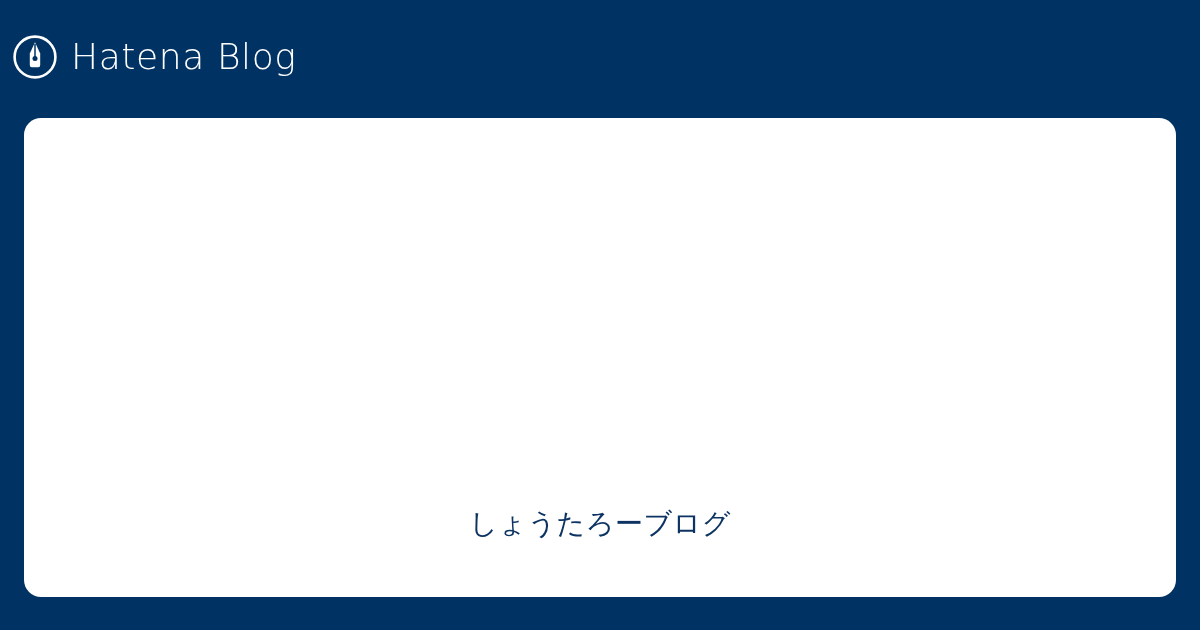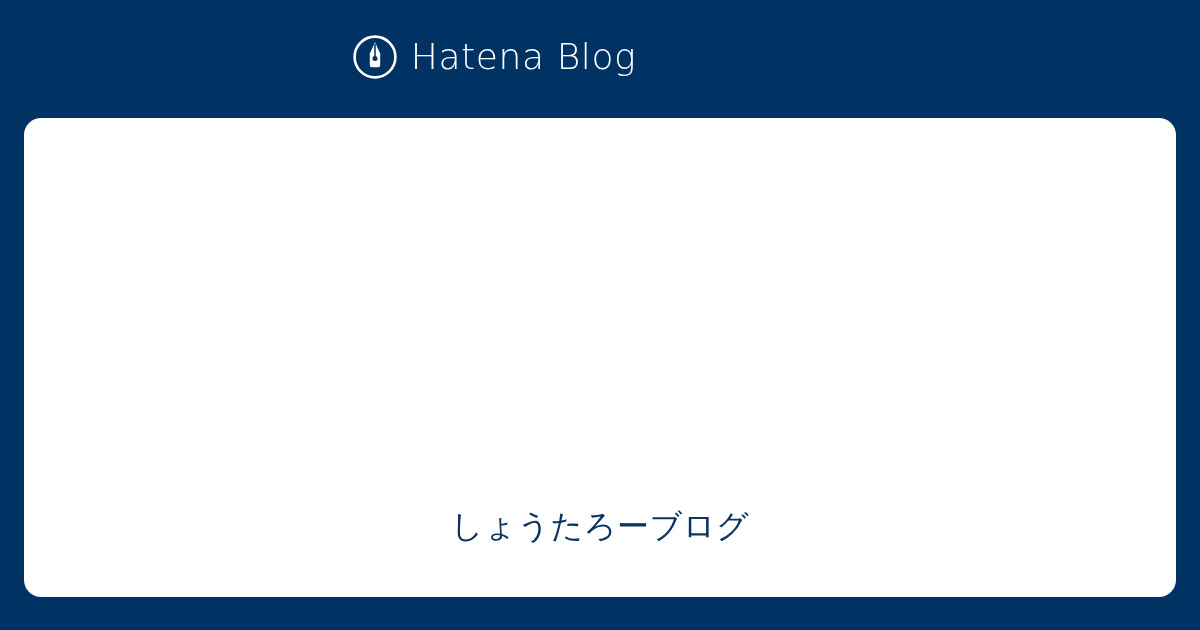--- a/index.html
+++ b/index.html
@@ -19,26 +19,26 @@
     width: 1200px;
     height: 630px;
     background: #003263;
     box-sizing: border-box;
   }
 
   
   .service-header {
     position: absolute;
     top: 0;
-    left: 4px;
+    left: 12px;
     width: 980px;
     height: 118px;
     display: flex;
     align-items: center;
-    justify-content: center;
+    justify-content: flex-start;
   }
   .logo-lockup {
     display: flex;
     align-items: center;
     gap: 13px;
     transform: translateY(-2px);
   }
   .logo-mark {
     width: 46px;
     height: 46px;
@@ -83,21 +83,21 @@
     font-family: "DejaVu Sans", "Liberation Sans", sans-serif;
   }
 
   .blog-name {
     position: absolute;
     left: 0;
     right: 0;
     top: 389px;
     text-align: center;
     color: #0c3362;
-    font-size: 32px;
+    font-size: 28px;
     line-height: 1.2;
     font-weight: 400;
     letter-spacing: 0.5px;
     padding: 0 48px;
     box-sizing: border-box;
     font-family: "DejaVu Sans", "Liberation Sans", sans-serif;
   }
 </style>
 </head>
 <body>

